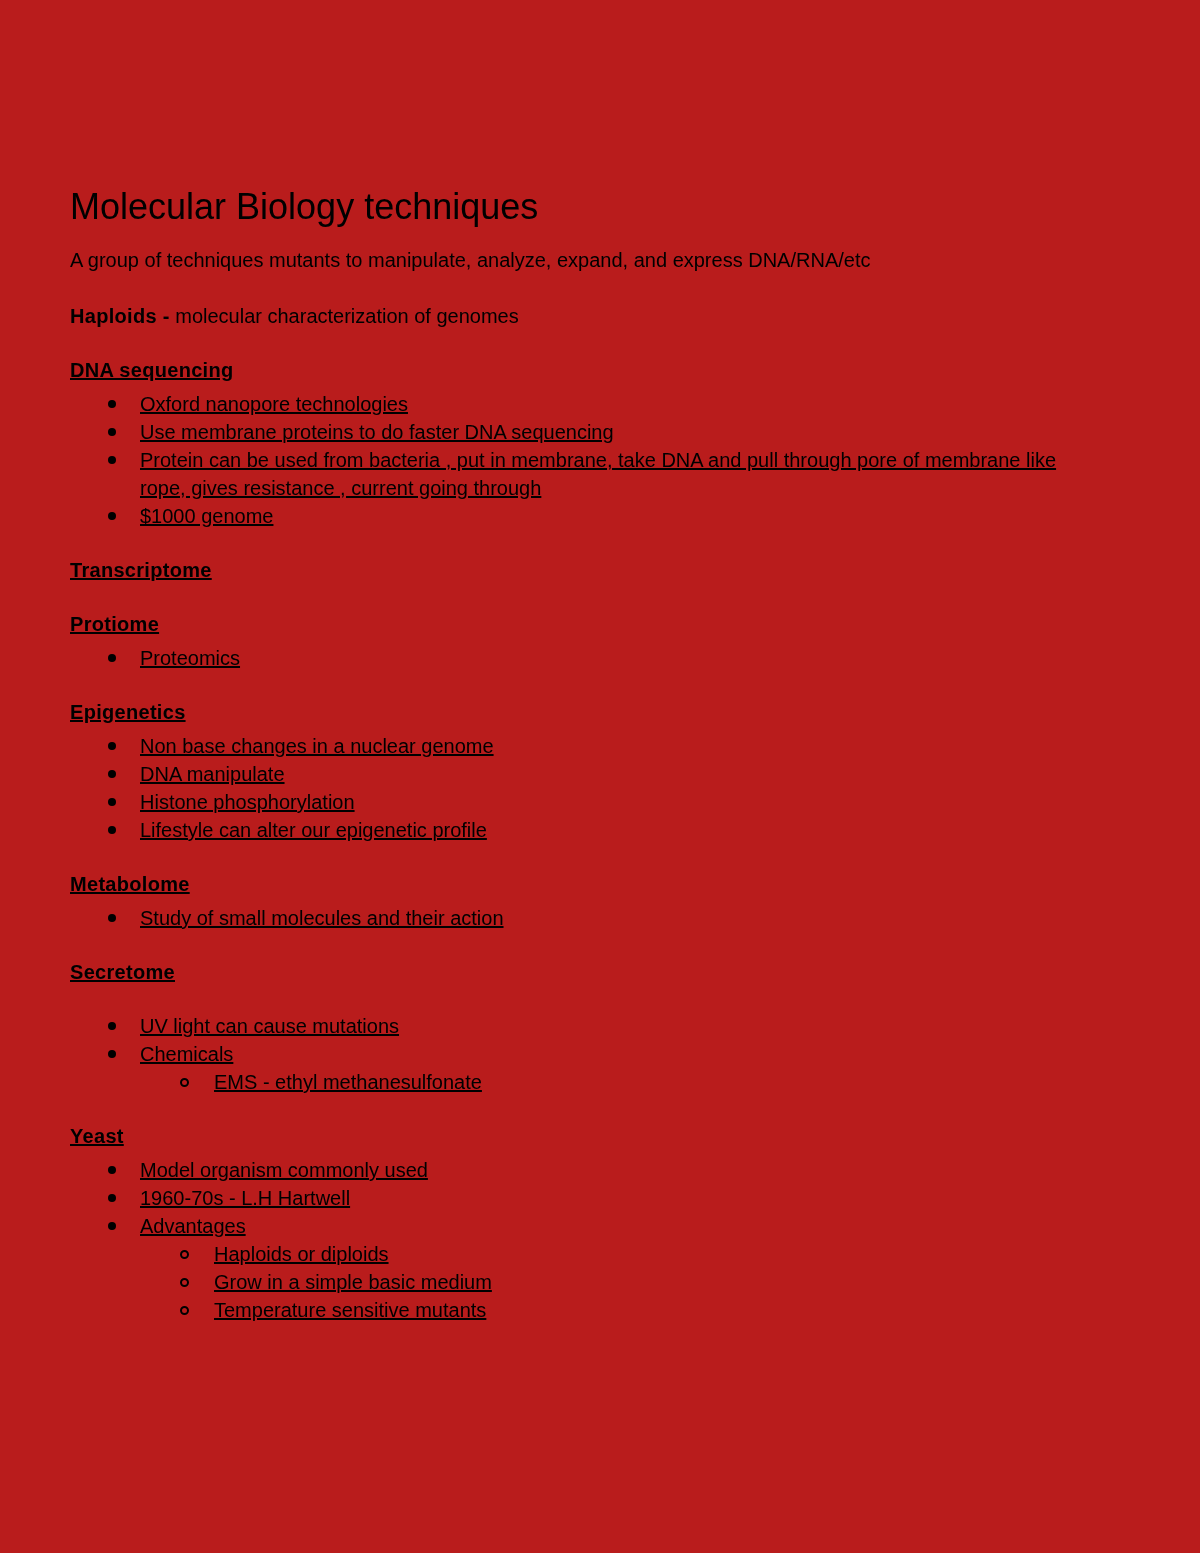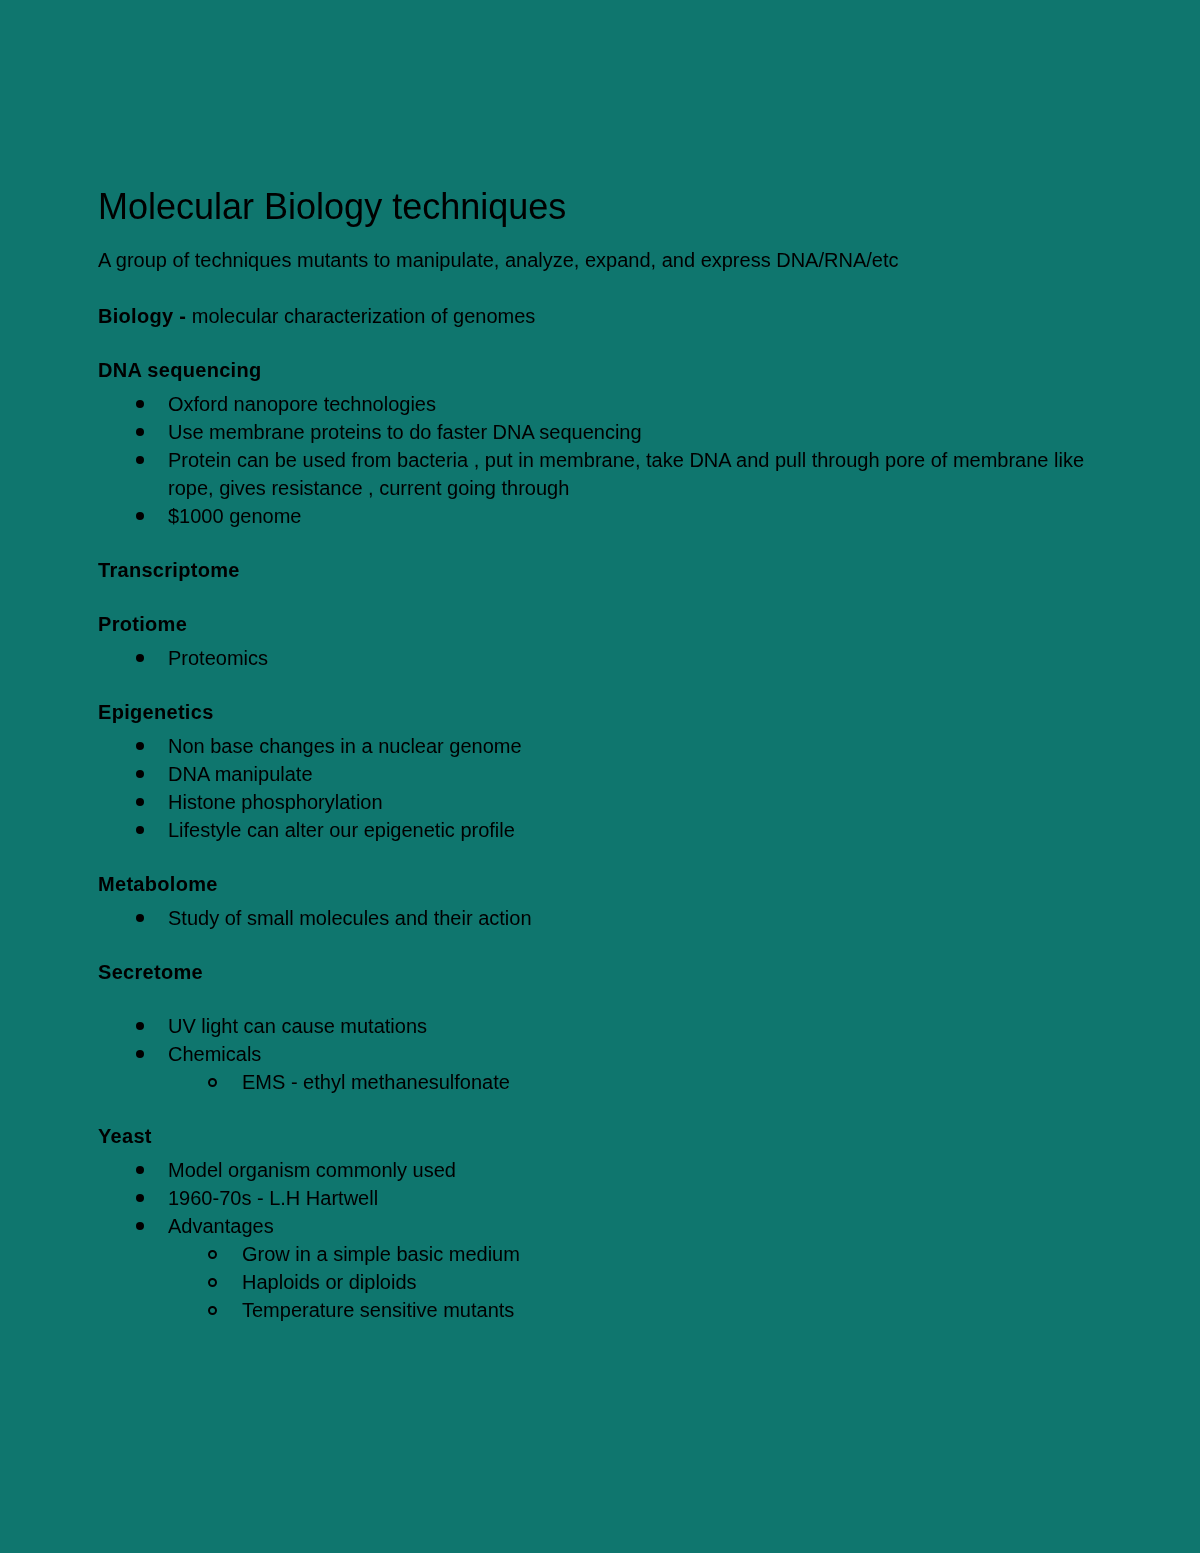--- a/index.html
+++ b/index.html
@@ -5,24 +5,24 @@
   html, body {
     margin: 0;
     padding: 0;
     background: #ffffff;
   }
   .page {
     position: relative;
     width: 1200px;
     height: 1553px;
     box-sizing: border-box;
-    background: #0f766e;
+    background: #b91c1c;
     color: #000000;
     font-family: "Liberation Sans", sans-serif;
-    padding: 185px 112px 40px 98px;
+    padding: 185px 112px 40px 70px;
     overflow: hidden;
   }
   h1.doc-title {
     font-size: 36px;
     font-weight: 400;
     line-height: 44px;
     margin: 0 0 17px 0;
   }
   p.doc-subtitle {
     font-size: 20px;
@@ -33,20 +33,21 @@
     font-size: 20px;
     line-height: 28px;
     margin: 28px 0 0 0;
   }
   p.doc-lead .lead-term {
     font-weight: 700;
     letter-spacing: 0.3px;
   }
   .doc-section {
     margin-top: 26px;
+    text-decoration: underline;
   }
   .section-heading {
     font-size: 20px;
     line-height: 28px;
     font-weight: 700;
     letter-spacing: 0.3px;
     margin: 0;
   }
   ul.bullets {
     list-style: none;
@@ -94,21 +95,21 @@
   }
 </style>
 </head>
 <body>
 
 <div class="page">
   <h1 class="doc-title">Molecular Biology techniques</h1>
 
   <p class="doc-subtitle">A group of techniques mutants to manipulate, analyze, expand, and express DNA/RNA/etc</p>
 
-  <p class="doc-lead"><span class="lead-term">Biology -</span><span> </span><span class="lead-definition">molecular characterization of genomes</span></p>
+  <p class="doc-lead"><span class="lead-term">Haploids -</span><span> </span><span class="lead-definition">molecular characterization of genomes</span></p>
 
   <div id="sections">
   <section class="doc-section">
     <h2 class="section-heading">DNA sequencing</h2>
     <ul class="bullets level-1">
           <li class="bullet-item level-1"><span class="marker disc"></span><span class="bullet-text">Oxford nanopore technologies</span></li>
           <li class="bullet-item level-1"><span class="marker disc"></span><span class="bullet-text">Use membrane proteins to do faster DNA sequencing</span></li>
           <li class="bullet-item level-1"><span class="marker disc"></span><span class="bullet-text">Protein can be used from bacteria , put in membrane, take DNA and pull through pore of membrane like rope, gives resistance , current going through</span></li>
           <li class="bullet-item level-1"><span class="marker disc"></span><span class="bullet-text">$1000 genome</span></li>
         </ul>
@@ -154,20 +155,20 @@
             </ul></li>
         </ul>
   </section>
 
   <section class="doc-section">
     <h2 class="section-heading">Yeast</h2>
     <ul class="bullets level-1">
           <li class="bullet-item level-1"><span class="marker disc"></span><span class="bullet-text">Model organism commonly used</span></li>
           <li class="bullet-item level-1"><span class="marker disc"></span><span class="bullet-text">1960-70s - L.H Hartwell</span></li>
           <li class="bullet-item level-1"><span class="marker disc"></span><span class="bullet-text">Advantages</span><ul class="bullets level-2">
+              <li class="bullet-item level-2"><span class="marker circle"></span><span class="bullet-text">Haploids or diploids</span></li>
               <li class="bullet-item level-2"><span class="marker circle"></span><span class="bullet-text">Grow in a simple basic medium</span></li>
-              <li class="bullet-item level-2"><span class="marker circle"></span><span class="bullet-text">Haploids or diploids</span></li>
               <li class="bullet-item level-2"><span class="marker circle"></span><span class="bullet-text">Temperature sensitive mutants</span></li>
             </ul></li>
         </ul>
   </section>
 </div>
 </div>
 
 </body></html>

